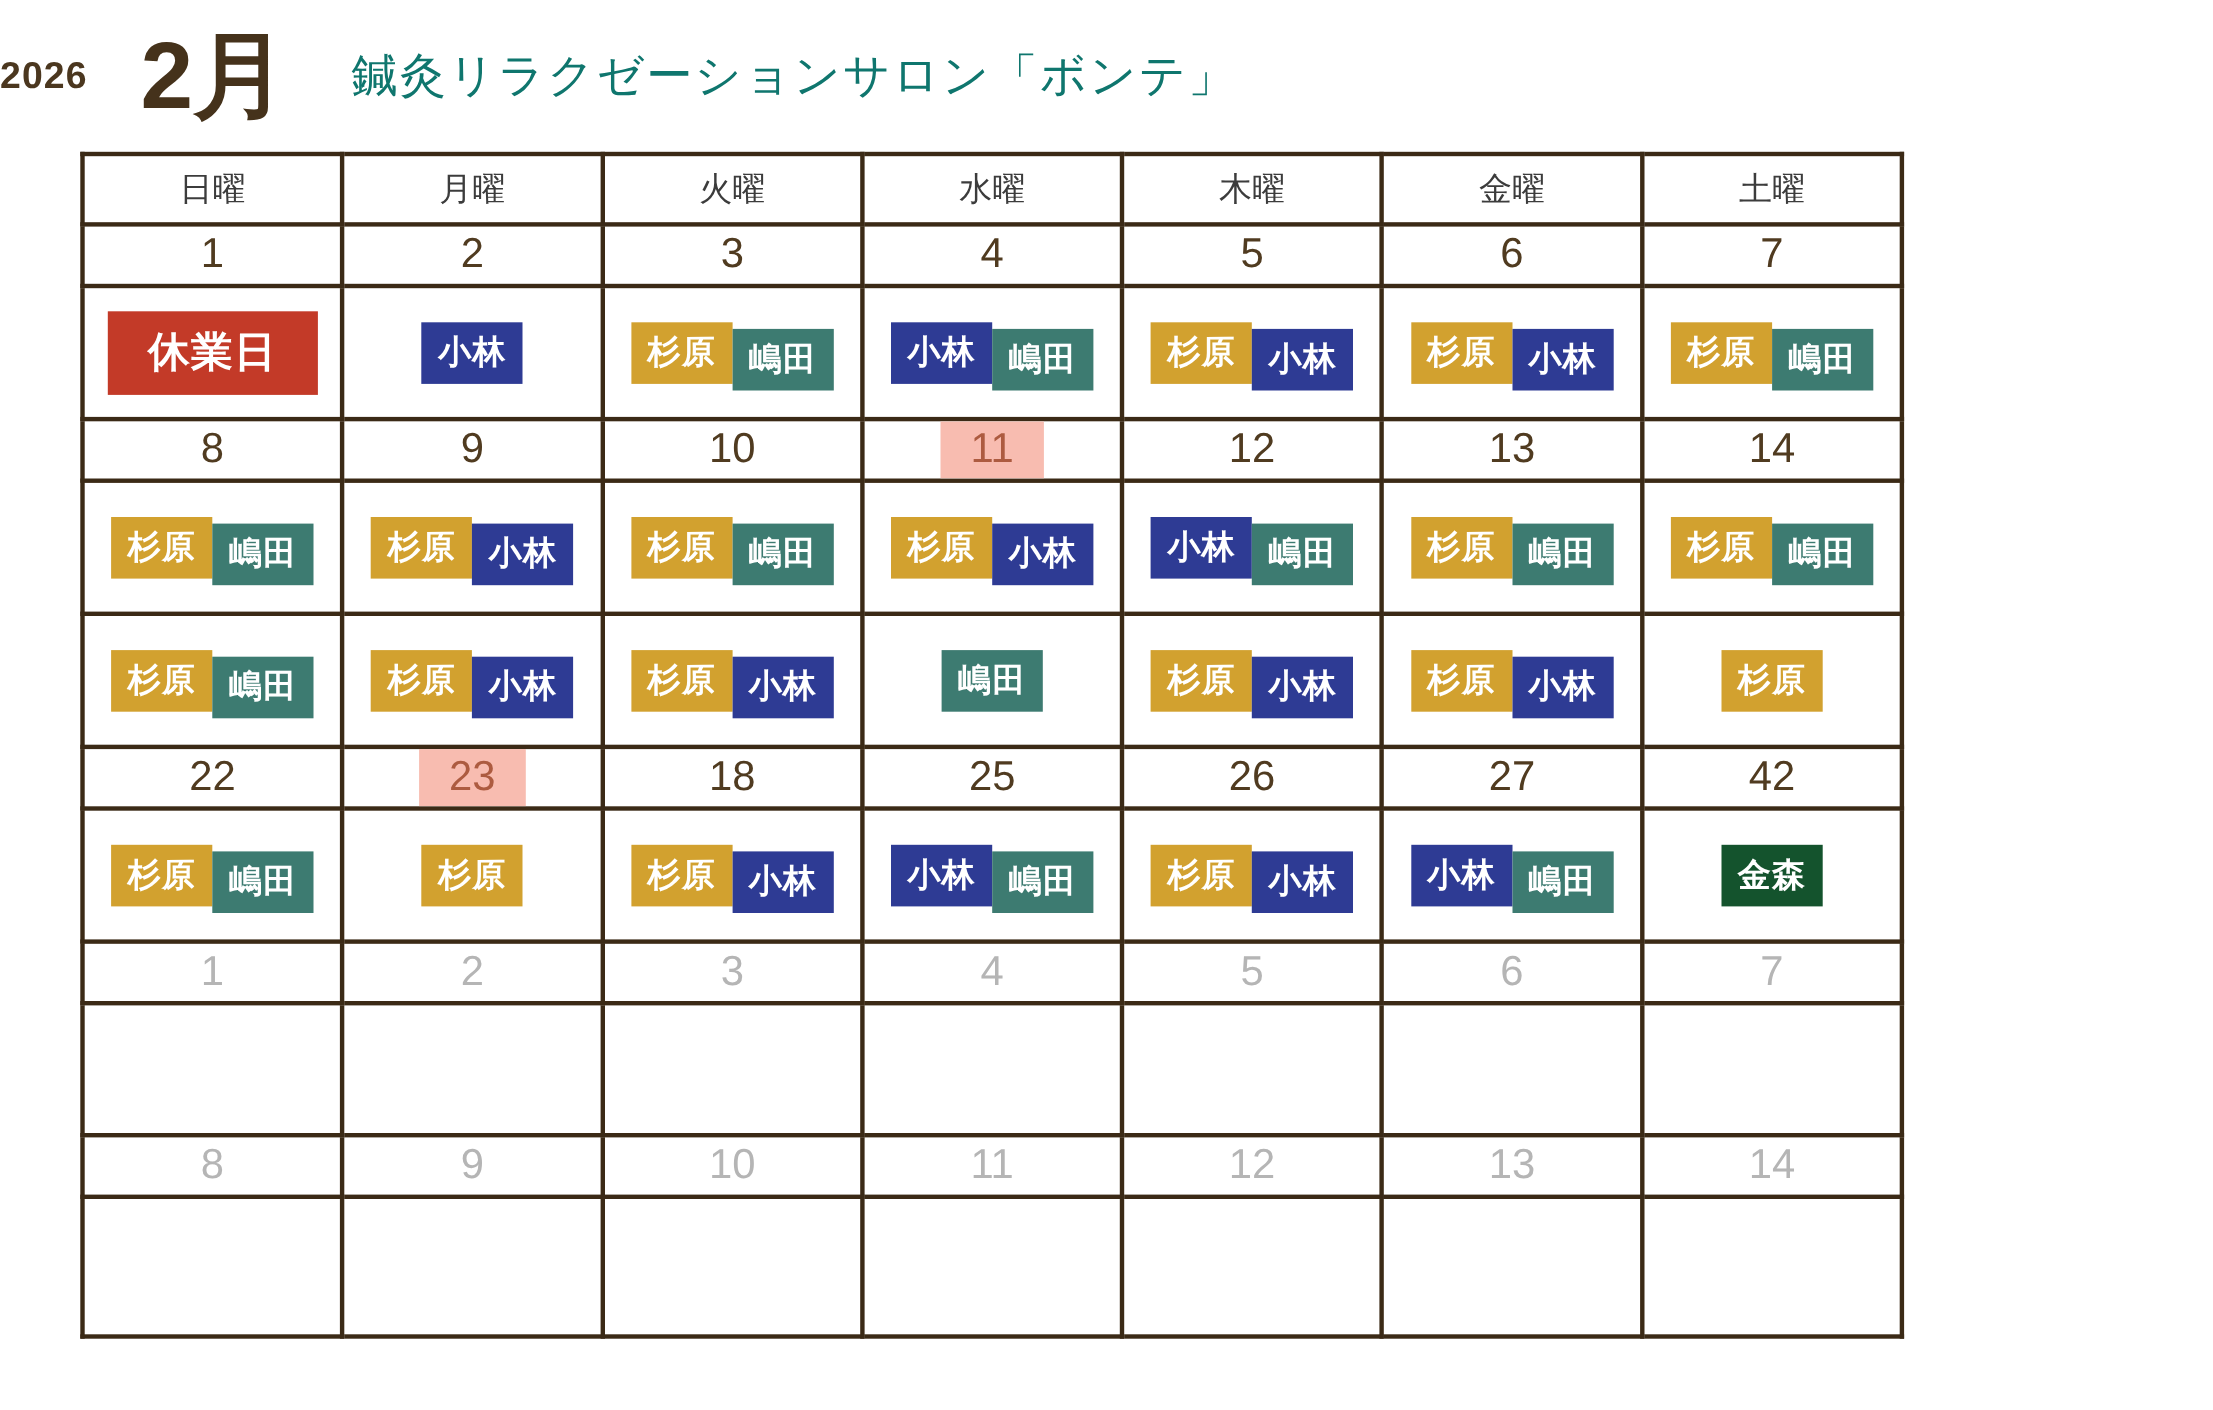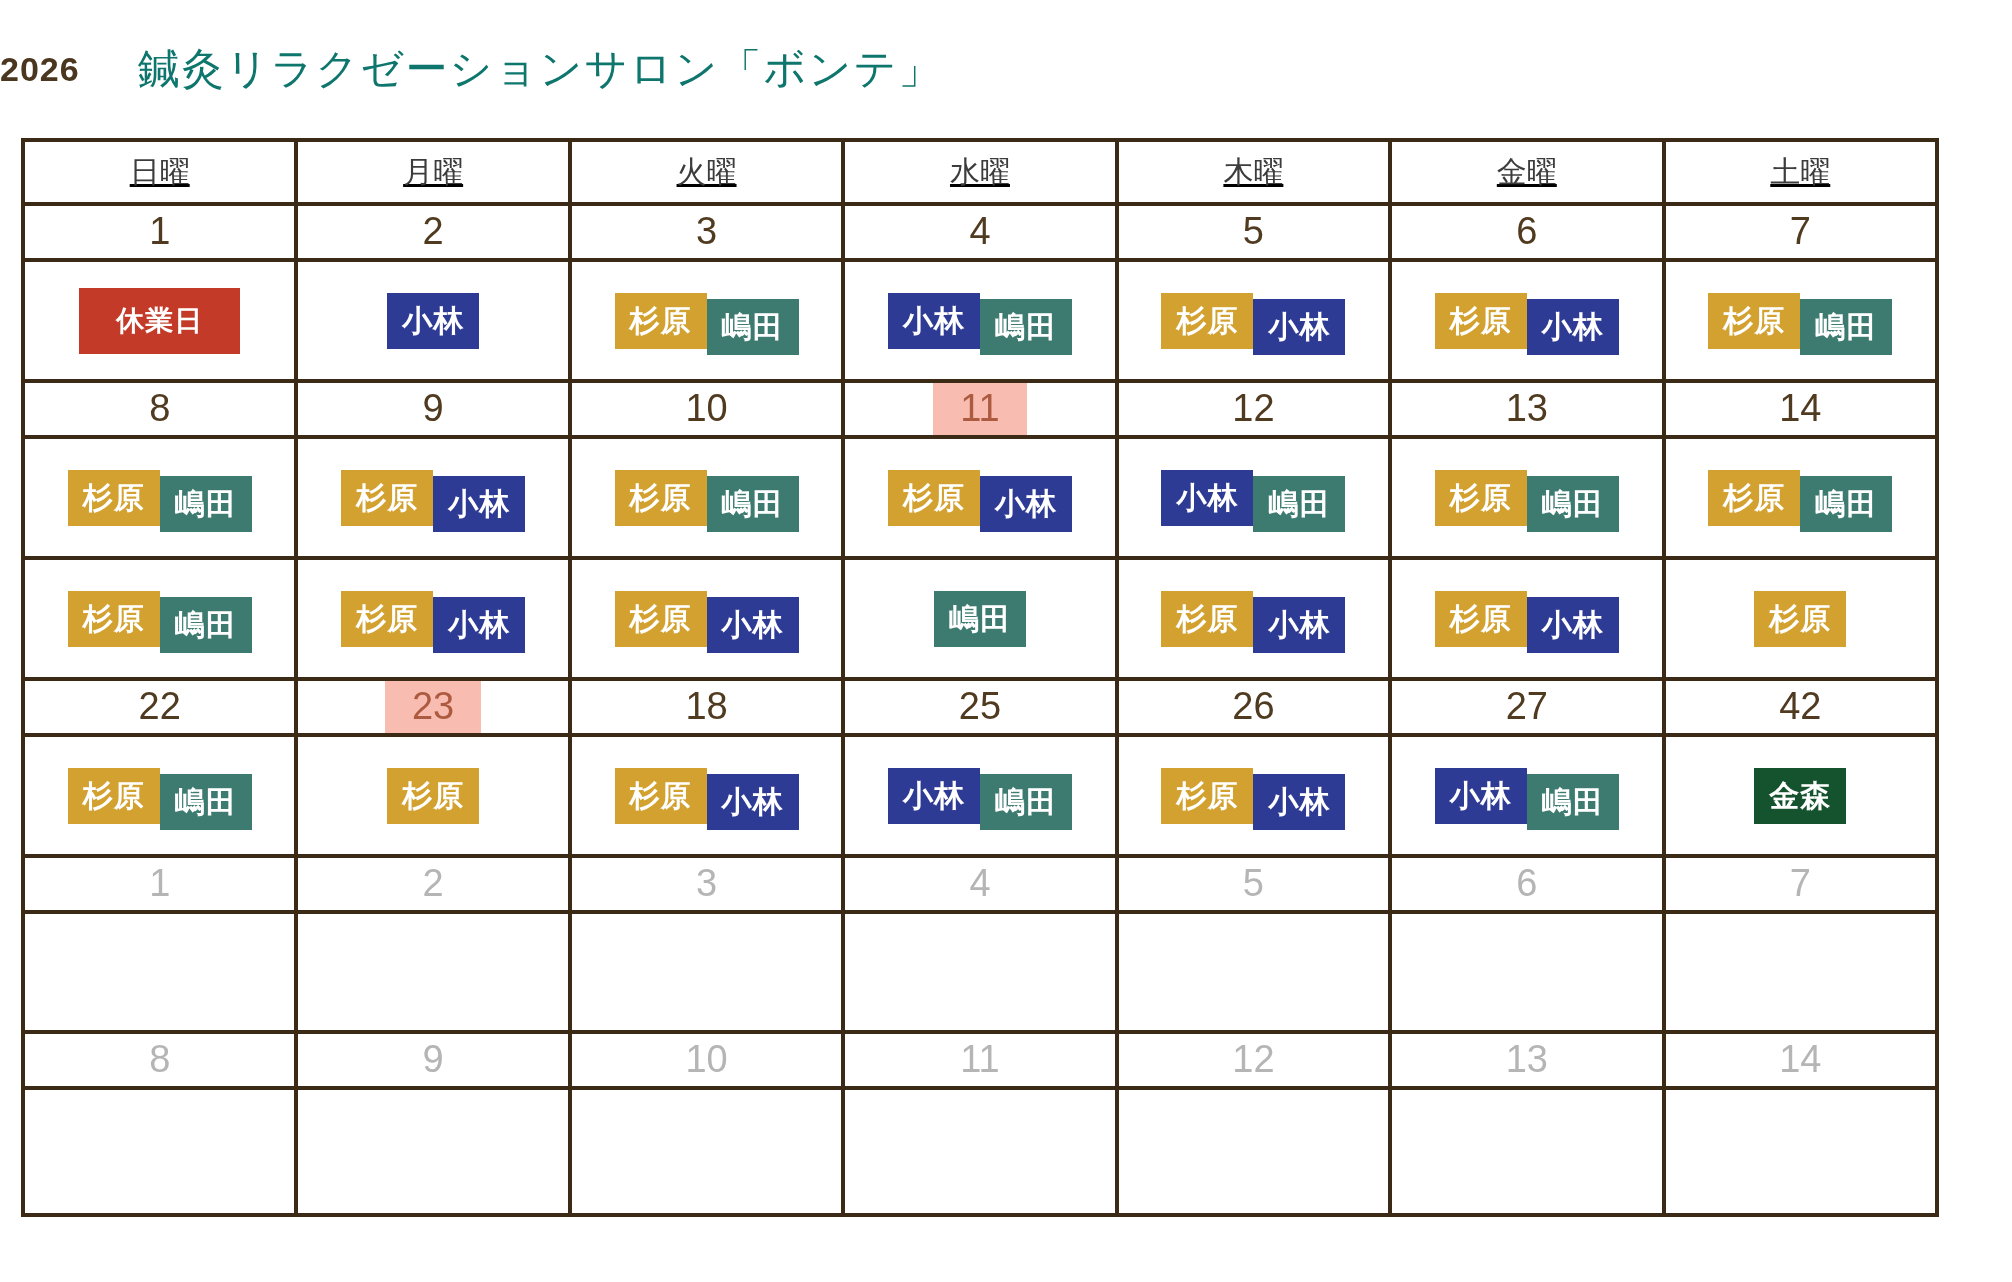--- a/index.html
+++ b/index.html
@@ -14,21 +14,21 @@
   .cal-header{
     height:138px;display:flex;align-items:center;box-sizing:border-box;
   }
   .year-label{font-size:34px;font-weight:bold;color:#4b371f;letter-spacing:1px;}
   .month-label{font-size:86px;font-weight:bold;color:#45321b;margin-left:48px;line-height:1;}
   .salon-label{font-size:42px;color:#0f766e;margin-left:58px;font-weight:500;letter-spacing:2px;}
 
   
   table.calendar{
     border-collapse:collapse;table-layout:fixed;
-    margin-left:21px;width:1918px;text-decoration:underline;
+    margin-left:73px;width:1658px;
   }
   table.calendar td{
     border:4px solid #3b2a16;text-align:center;vertical-align:middle;
     padding:0;overflow:hidden;
   }
   tr.weekday-row td{height:60px;font-size:30px;color:#3c3c3c;font-weight:500;}
   tr.date-row td{height:52px;}
   .date-num{font-size:38px;color:#503b20;font-weight:500;display:inline-block;line-height:1.2;}
   .date-num.holiday{background:#f8bcb0;color:#ad5b40;padding:3px 27px;}
   .date-num.gray{color:#b5b5b5;}
@@ -36,29 +36,30 @@
   tr.badge-row.empty td{height:116px;}
   tr.badge-row.empty.tall2 td{height:123px;}
 
   
   .badge{
     display:inline-block;color:#ffffff;font-size:30px;font-weight:bold;
     line-height:1;padding:13px 15px;letter-spacing:1px;white-space:nowrap;
     vertical-align:middle;
   }
   .badge.second{position:relative;top:6px;}
-  .badge.large{font-size:28px;padding:19px 37px;}
+  .badge.large{font-size:38px;padding:19px 37px;}
 </style>
 </head>
 <body>
 
 <div class="page">
 
   <div class="cal-header">
     <span class="year-label">2026</span>
+    <span class="month-label">2月</span>
     <span class="salon-label">鍼灸リラクゼーションサロン「ボンテ」</span>
   </div>
 
   <table class="calendar">
     <tbody id="calendar-body">
         <tr class="weekday-row">
           <td>日曜</td>
           <td>月曜</td>
           <td>火曜</td>
           <td>水曜</td>

